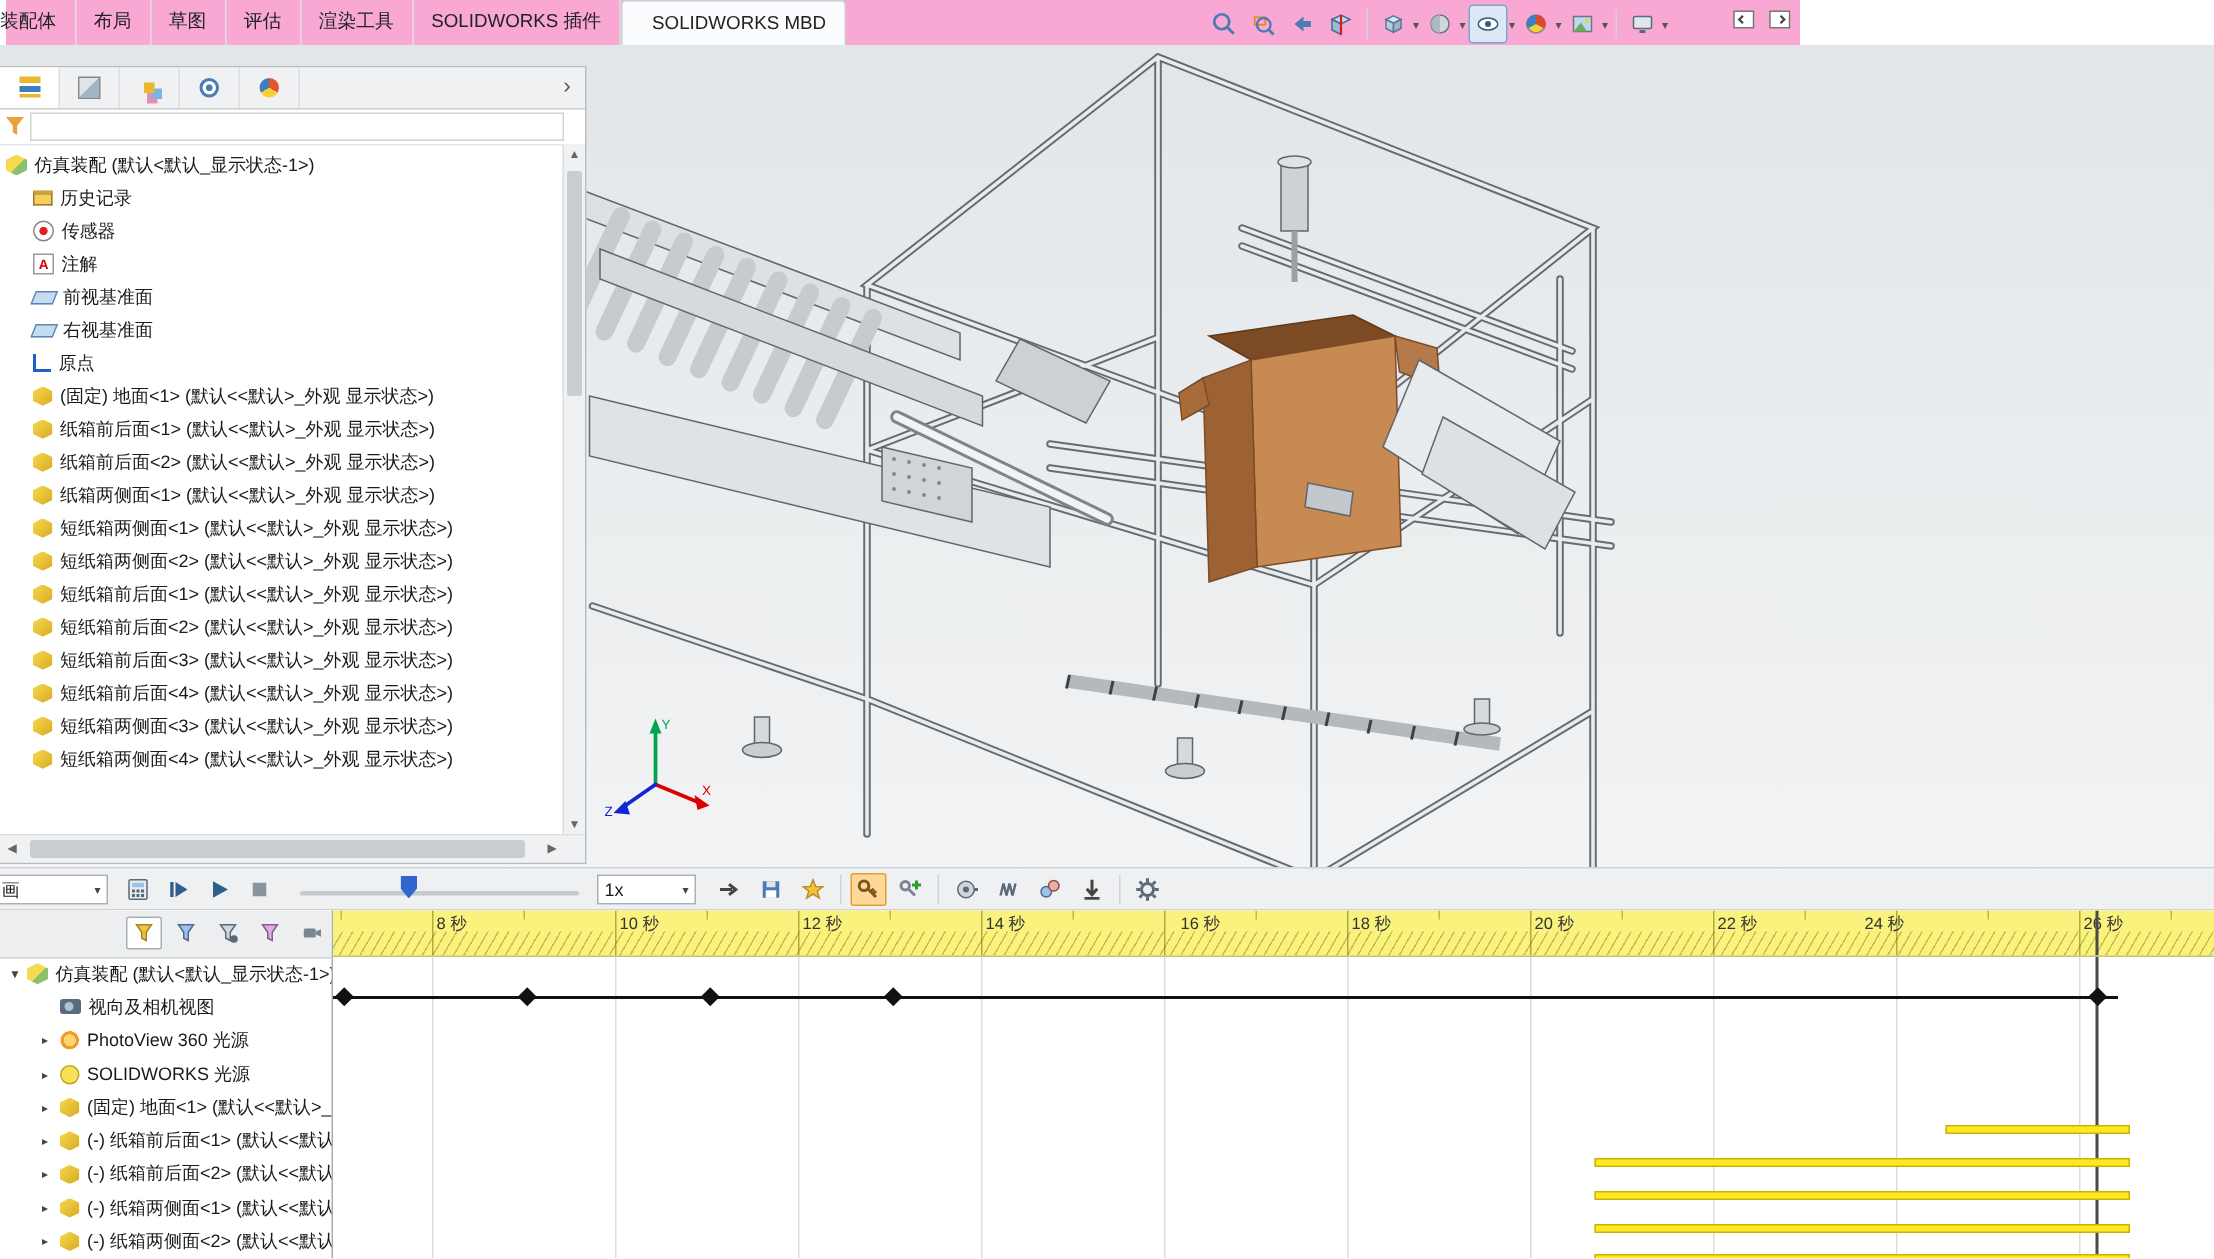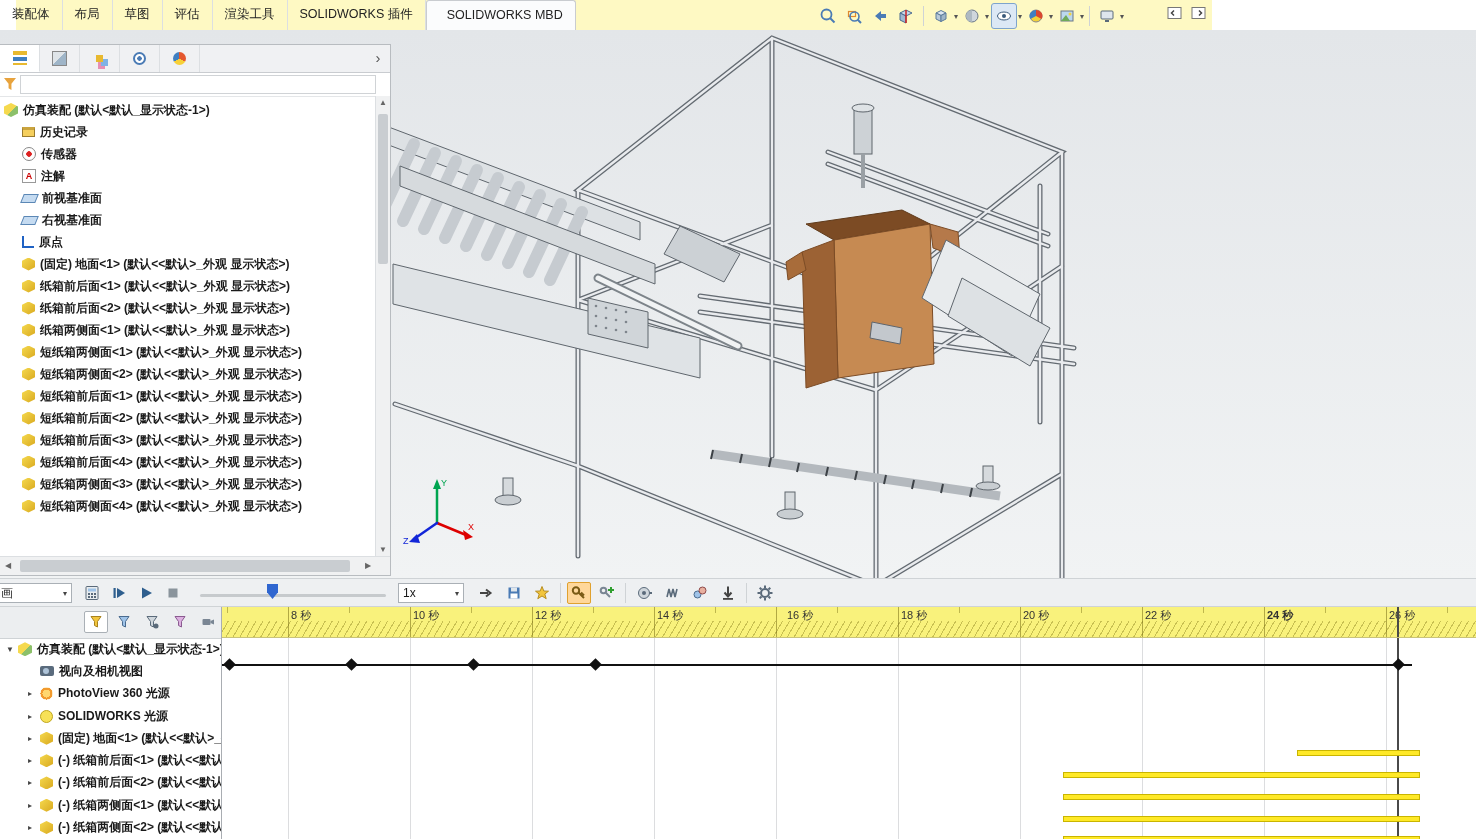--- a/index.html
+++ b/index.html
@@ -1,19 +1,19 @@
 <!DOCTYPE html>
 <html><head>
 <meta charset="utf-8">
 <style>
   html,body{margin:0;padding:0;}
   body{width:1476px;height:839px;overflow:hidden;font-family:"Liberation Sans","DejaVu Sans",sans-serif;font-size:12px;color:#1a1a1a;background:#fff;}
   #app{position:relative;width:1476px;height:839px;}
   
-  #topbar{position:absolute;left:16px;top:0;width:1196px;height:30px;background:#fef9c3;border-bottom:1px solid #c9ccd0;}
+  #topbar{position:absolute;left:4px;top:0;width:1196px;height:30px;background:#f9a8d4;border-bottom:1px solid #c9ccd0;}
   .tabs{position:absolute;left:-16px;top:0;height:30px;display:flex;align-items:stretch;}
   .tab{padding:0 12px;line-height:29px;font-size:12.5px;color:#222;border-right:1px solid #dcdfe2;white-space:nowrap;}
   .tab.active{background:#fbfcfd;border:1px solid #c9ccd0;border-bottom:none;border-radius:3px 3px 0 0;padding-left:20px;}
   .headsup{position:absolute;left:800px;top:3px;display:flex;align-items:center;gap:2px;}
   .hicon{width:24px;height:24px;display:flex;align-items:center;justify-content:center;}
   .hicon.active{background:#dce8f5;border:1px solid #7ea4cc;border-radius:3px;}
   .caret{font-size:8px;color:#555;margin-left:-1px;}
   .hsep{width:1px;height:20px;background:#cfd3d6;margin:0 3px;}
   .winbtns{position:absolute;right:4px;top:5px;display:flex;gap:6px;}
   
@@ -23,21 +23,21 @@
   .ptabs{position:absolute;left:0;top:0;right:0;height:27px;background:#f0f1f3;border-bottom:1px solid #c9ccd0;display:flex;align-items:stretch;}
   .ptab{width:39px;display:flex;align-items:center;justify-content:center;border-right:1px solid #dcdfe2;}
   .ptab.active{background:#ffffff;border-bottom:1px solid #fff;}
   .pchevron{position:absolute;right:4px;top:4px;width:16px;height:18px;text-align:center;font-size:15px;color:#555;}
   .filterrow{position:absolute;left:0;top:27px;right:14px;height:24px;display:flex;align-items:center;gap:4px;padding-left:4px;border-bottom:1px solid #e4e6e8;}
   .funnel{width:12px;height:12px;background:#e8a33d;clip-path:polygon(0 0,100% 0,62% 48%,62% 100%,38% 86%,38% 48%);}
   .filterrow input{flex:1;height:17px;border:1px solid #d0d3d6;background:#fff;font-size:11px;padding:0 3px;}
   .ptree{position:absolute;left:0;top:54px;right:14px;bottom:18px;overflow:hidden;}
   .titem{height:22px;display:flex;align-items:center;padding-left:22px;white-space:nowrap;overflow:hidden;}
   .titem.root{padding-left:4px;}
-  .tlabel{margin-left:5px;font-weight:bold;}
+  .tlabel{margin-left:5px;}
   .ticon{flex:0 0 auto;display:inline-block;}
   .i-part{width:13px;height:13px;background:linear-gradient(135deg,#f5d94e,#d9a91f);clip-path:polygon(50% 0,100% 25%,100% 75%,50% 100%,0 75%,0 25%);}
   .i-asm{width:14px;height:14px;background:linear-gradient(135deg,#f5d94e 0 55%,#8cc06a 55%);clip-path:polygon(50% 0,100% 25%,100% 75%,50% 100%,0 75%,0 25%);}
   .i-hist{width:13px;height:10px;background:#f5cf5d;border:1px solid #9a7b2e;border-top:3px solid #caa43e;box-sizing:border-box;}
   .i-sens{width:12px;height:12px;border-radius:50%;border:1px solid #888;background:radial-gradient(circle,#d22 0 2.5px,#fff 3px);}
   .i-ann{width:12px;height:12px;border:1px solid #999;background:#fff;color:#c00;font-size:9px;font-weight:bold;text-align:center;line-height:12px;}
   .i-plane{width:15px;height:9px;background:rgba(150,190,230,.55);border:1px solid #5b87b5;transform:skewX(-22deg);box-sizing:border-box;}
   .i-origin{width:10px;height:10px;border-left:2px solid #1f62c4;border-bottom:2px solid #1f62c4;}
   .i-cam{width:14px;height:10px;background:#5a6b7d;border-radius:2px;position:relative;}
   .i-cam:before{content:"";position:absolute;left:3px;top:2px;width:6px;height:6px;border-radius:50%;background:#aec3d8;}
@@ -621,21 +621,21 @@
         <span class="tick" style="left:435px;">14 秒</span>
       <div class="tline" style="left:554px;"></div>
         <span class="tick" style="left:565px;">16 秒</span>
       <div class="tline" style="left:676px;"></div>
         <span class="tick" style="left:679px;">18 秒</span>
       <div class="tline" style="left:798px;"></div>
         <span class="tick" style="left:801px;">20 秒</span>
       <div class="tline" style="left:920px;"></div>
         <span class="tick" style="left:923px;">22 秒</span>
       <div class="tline" style="left:1042px;"></div>
-        <span class="tick" style="left:1045px;font-weight:bold;">24 秒</span>
+        <span class="tick" style="left:1021px;">24 秒</span>
       <div class="tline" style="left:1164px;"></div>
         <span class="tick" style="left:1167px;">26 秒</span>
       <div class="endline" style="left:1175px;"></div>
     </div>
 
     <div class="trows">
       <div class="gline" style="left:66px;"></div>
         <div class="gline" style="left:188px;"></div>
         <div class="gline" style="left:310px;"></div>
         <div class="gline" style="left:432px;"></div>

